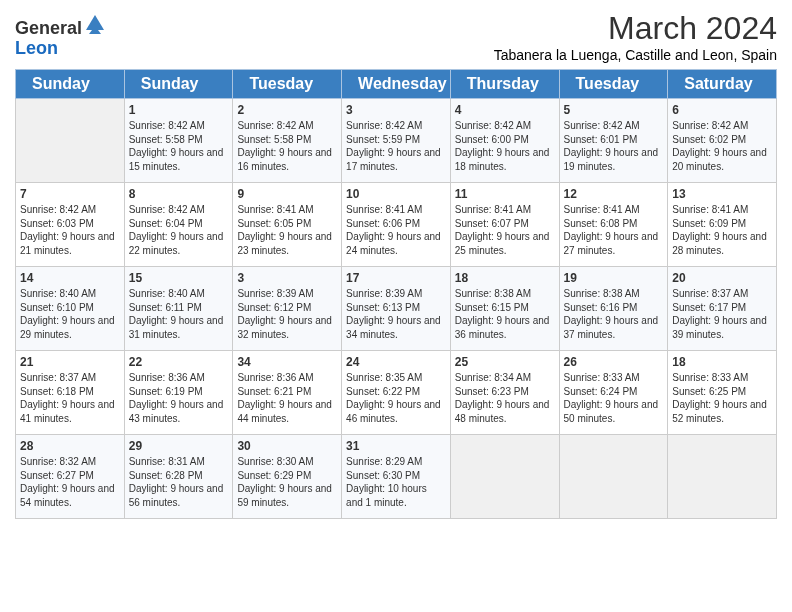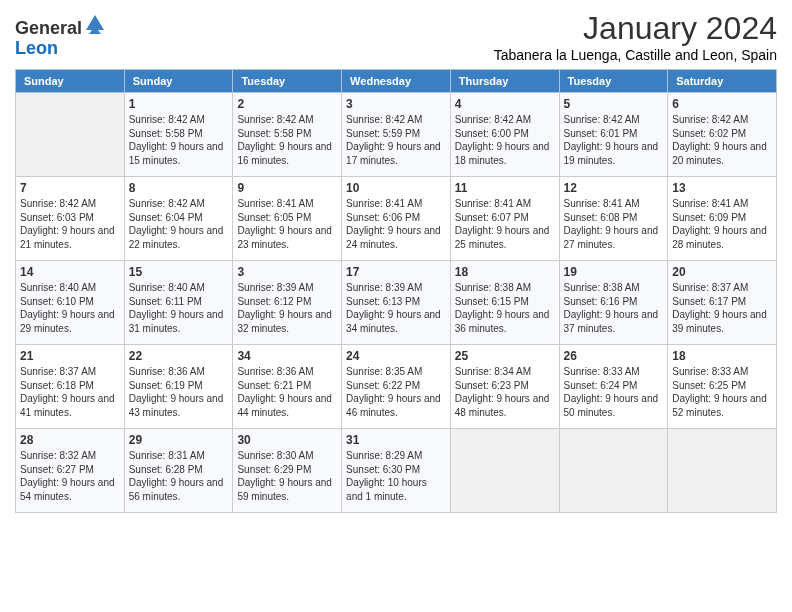--- a/index.html
+++ b/index.html
@@ -52,23 +52,23 @@
       color: #000000;
     }
     table {
       width: 100%;
       border-collapse: collapse;
       table-layout: fixed;
     }
     thead tr th {
       background-color: #3a7fc1;
       color: #fff;
-      font-size: 11px;
-      font-weight: bold;
-      padding: 5px 8px;
+      font-size: 16px;
+      font-weight: bold;
+      padding: 5px 16px;
       text-align: left;
       border: 1px solid #aac4e0;
     }
     tbody tr td {
       border: 1px solid #ccc;
       vertical-align: top;
       padding: 4px 4px 4px 4px;
       font-size: 10px;
       color: #333;
       height: 84px;
@@ -107,21 +107,21 @@
             <polygon points="2,18 11,3 20,18" fill="#3a7fc1"></polygon>
             <polygon points="8,18 14,18 17,22 5,22" fill="#3a7fc1"></polygon>
           </svg>
       </div>
       <div>
         <span class="logo-text-blue">Leon</span>
       </div>
     </div>
   </div>
   <div class="title-area">
-    <div class="month-title">January 2024</div>
+    <div class="month-title">March 2024</div>
     <div class="location-title">Tabanera la Luenga, Castille and Leon, Spain</div>
   </div>
 </div>
 
 <table>
   <thead>
     <tr id="header-row">
         <th>Sunday</th>
         <th>Sunday</th>
         <th>Tuesday</th>

